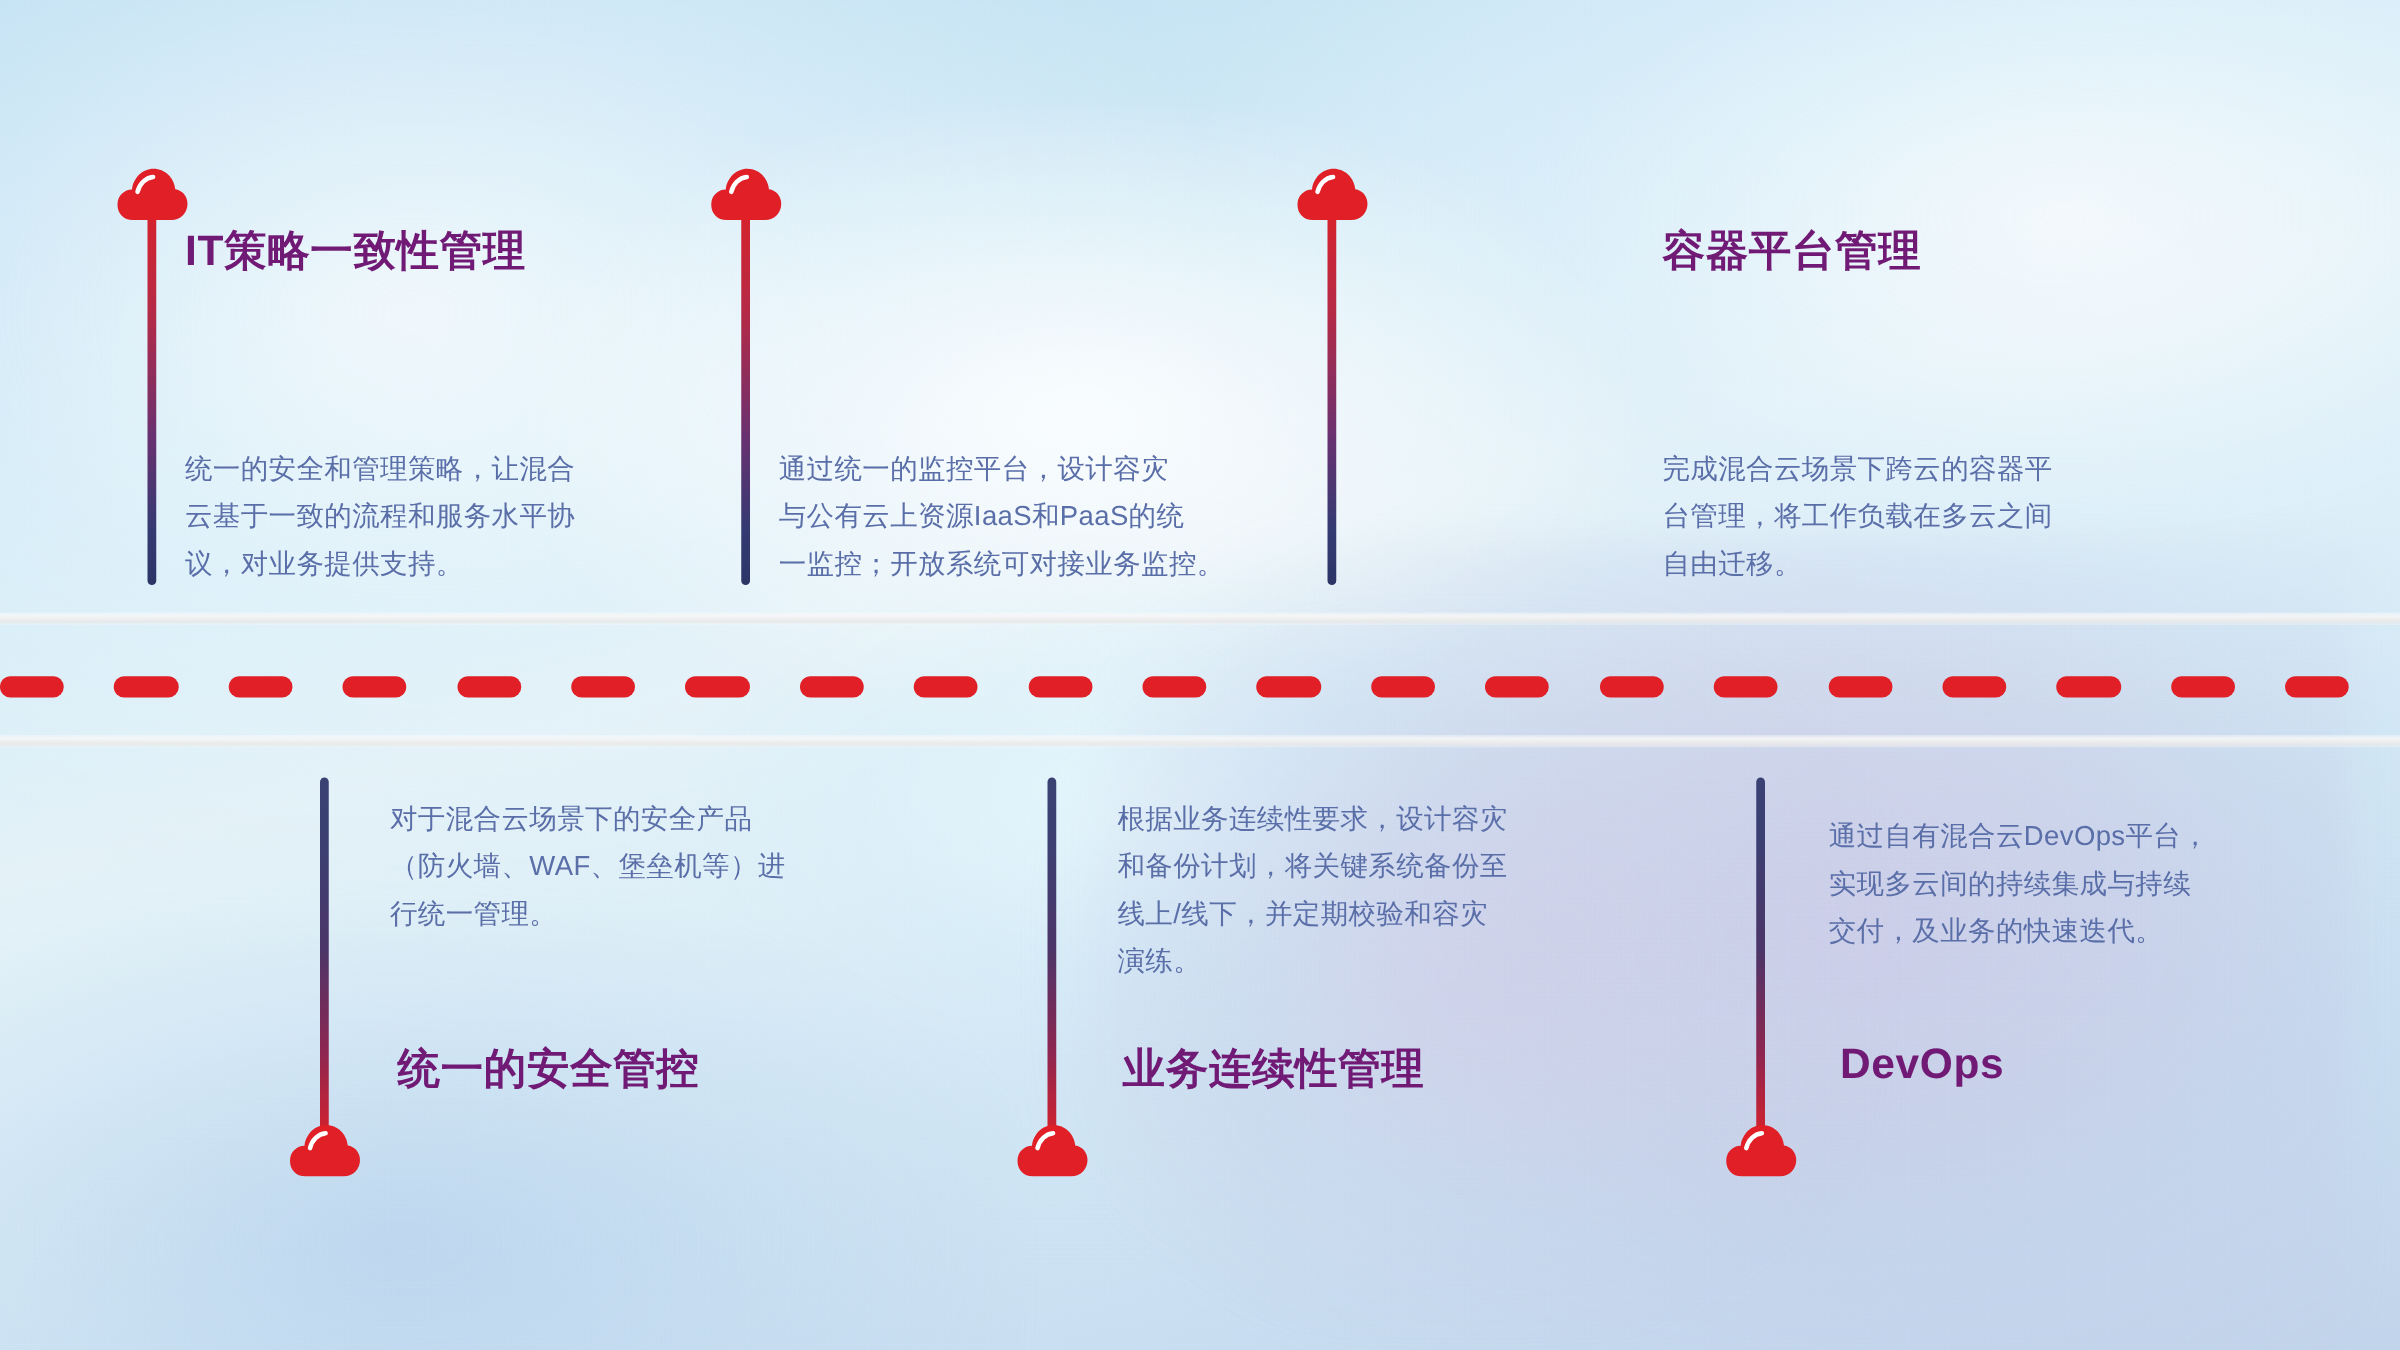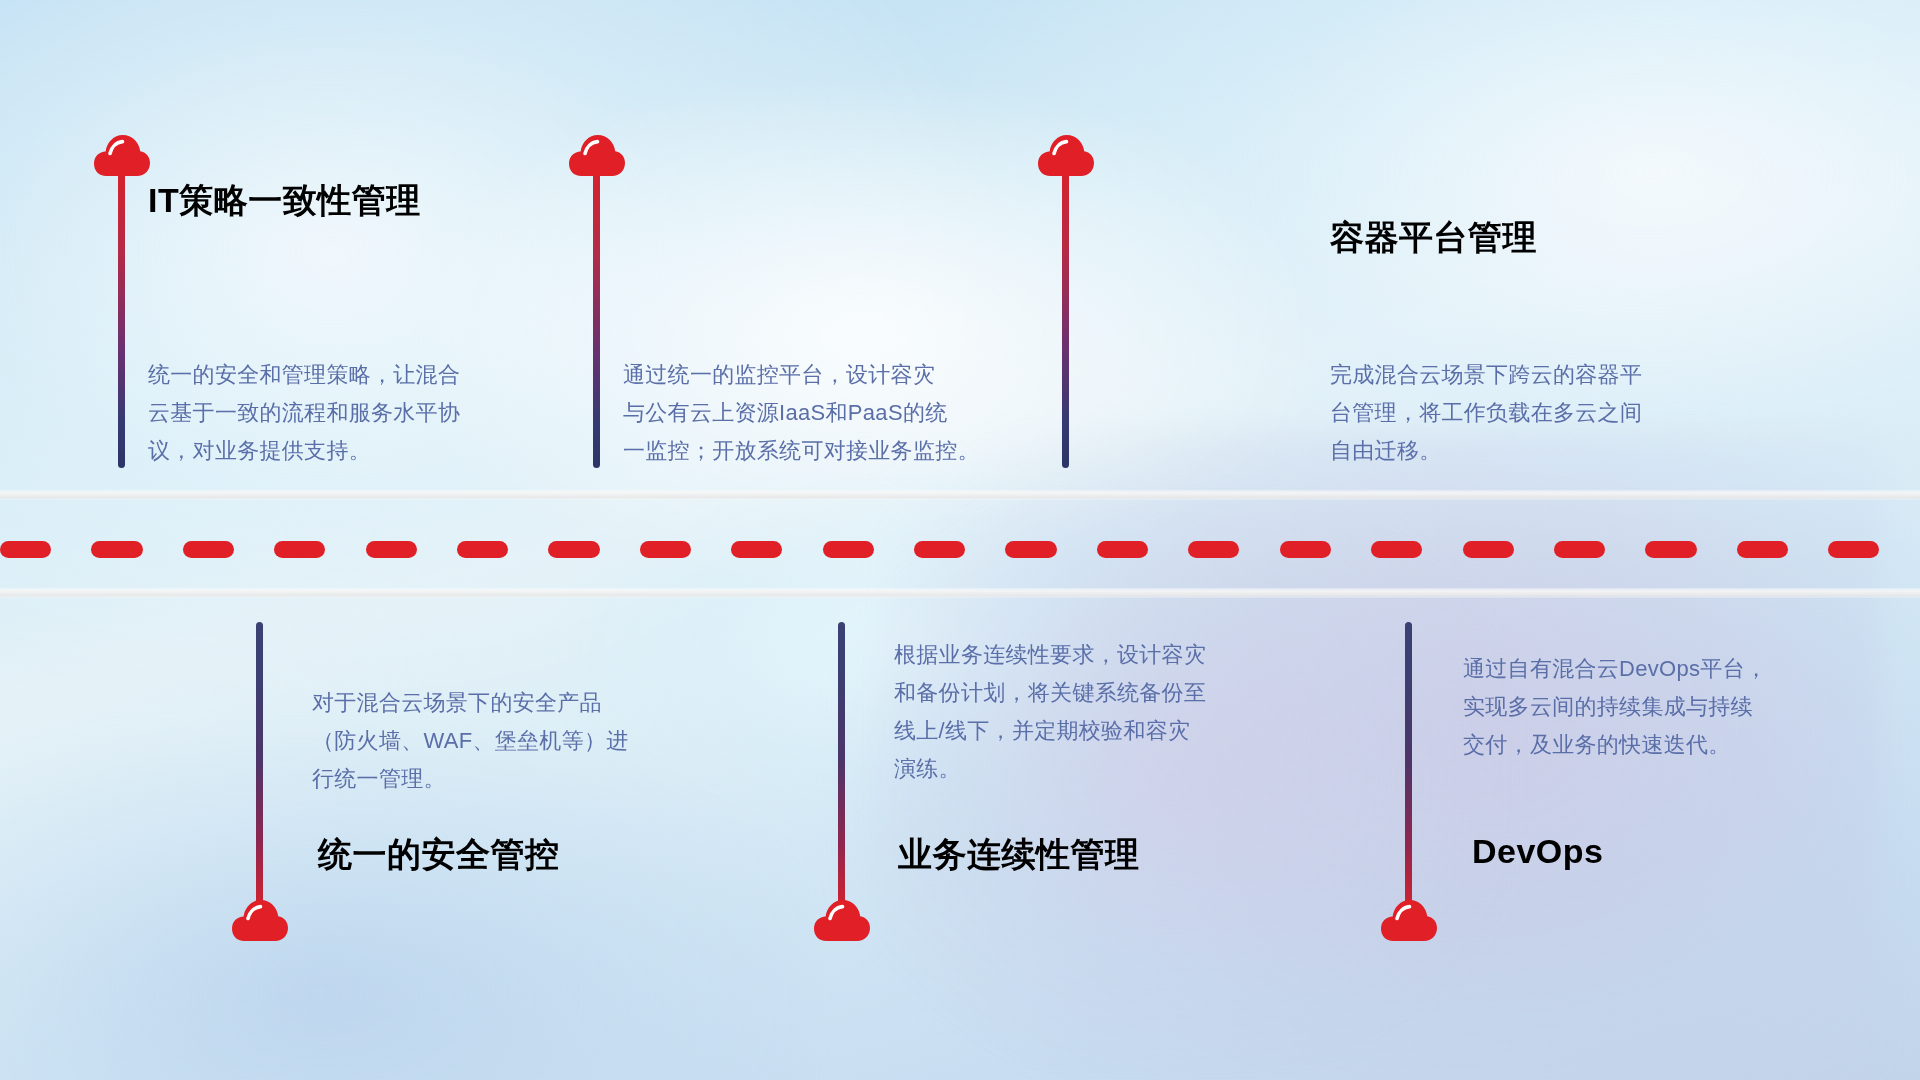--- a/index.html
+++ b/index.html
@@ -163,21 +163,21 @@
     width: 58px;
     height: 44px;
   }
   .cloud svg { display: block; width: 100%; height: 100%; }
 
   
   .heading {
     position: absolute;
     font-size: 34px;
     font-weight: bold;
-    color: #000000;
+    color: #701a75;
     letter-spacing: 0.5px;
     white-space: nowrap;
   }
   .body-text {
     position: absolute;
     font-size: 22px;
     line-height: 38px;
     color: #5a6ea8;
     width: 380px;
     letter-spacing: 0.3px;
@@ -275,35 +275,35 @@
 
   <div class="pin top" style="left:1062px; top:168px; height:300px;">
     <div class="stem" style="left:0; height:300px;"></div>
   </div>
   <div class="cloud" style="left:1037px; top:133px;">
     <svg viewBox="0 0 58 44" xmlns="http://www.w3.org/2000/svg">
       <path d="M13.5 43 C5.5 43 1 37.5 1 30.5 C1 23.5 6.5 18.6 12.6 18.6 C13.6 9.5 20.8 2 29.8 2 C39 2 46.3 9.2 47.2 18.3 C52.9 19.1 57 23.9 57 29.9 C57 37 51.8 43 44 43 Z" fill="#e01f26"></path>
       <path d="M17 20.5 C18.6 13.8 23.5 9.2 29.5 8.6" stroke="#ffffff" stroke-width="3.6" stroke-linecap="round" fill="none"></path>
     </svg>
   </div>
-  <div class="heading" style="left:1330px; top:178px;margin-top:37px;">容器平台管理</div>
+  <div class="heading" style="left:1330px; top:178px;">容器平台管理</div>
   <div class="body-text" style="left:1330px; top:356px;">完成混合云场景下跨云的容器平
 台管理，将工作负载在多云之间
 自由迁移。</div>
 
   <div class="pin bottom" style="left:256px; top:622px; height:290px;">
     <div class="stem" style="left:0; height:290px;"></div>
   </div>
   <div class="cloud" style="left:231px; top:898px;">
     <svg viewBox="0 0 58 44" xmlns="http://www.w3.org/2000/svg">
       <path d="M13.5 43 C5.5 43 1 37.5 1 30.5 C1 23.5 6.5 18.6 12.6 18.6 C13.6 9.5 20.8 2 29.8 2 C39 2 46.3 9.2 47.2 18.3 C52.9 19.1 57 23.9 57 29.9 C57 37 51.8 43 44 43 Z" fill="#e01f26"></path>
       <path d="M17 20.5 C18.6 13.8 23.5 9.2 29.5 8.6" stroke="#ffffff" stroke-width="3.6" stroke-linecap="round" fill="none"></path>
     </svg>
   </div>
-  <div class="body-text" style="left:312px; top:636px;margin-top:48px;">对于混合云场景下的安全产品
+  <div class="body-text" style="left:312px; top:636px;">对于混合云场景下的安全产品
 （防火墙、WAF、堡垒机等）进
 行统一管理。</div>
   <div class="heading" style="left:318px; top:832px;">统一的安全管控</div>
 
   <div class="pin bottom" style="left:838px; top:622px; height:290px;">
     <div class="stem" style="left:0; height:290px;"></div>
   </div>
   <div class="cloud" style="left:813px; top:898px;">
     <svg viewBox="0 0 58 44" xmlns="http://www.w3.org/2000/svg">
       <path d="M13.5 43 C5.5 43 1 37.5 1 30.5 C1 23.5 6.5 18.6 12.6 18.6 C13.6 9.5 20.8 2 29.8 2 C39 2 46.3 9.2 47.2 18.3 C52.9 19.1 57 23.9 57 29.9 C57 37 51.8 43 44 43 Z" fill="#e01f26"></path>

